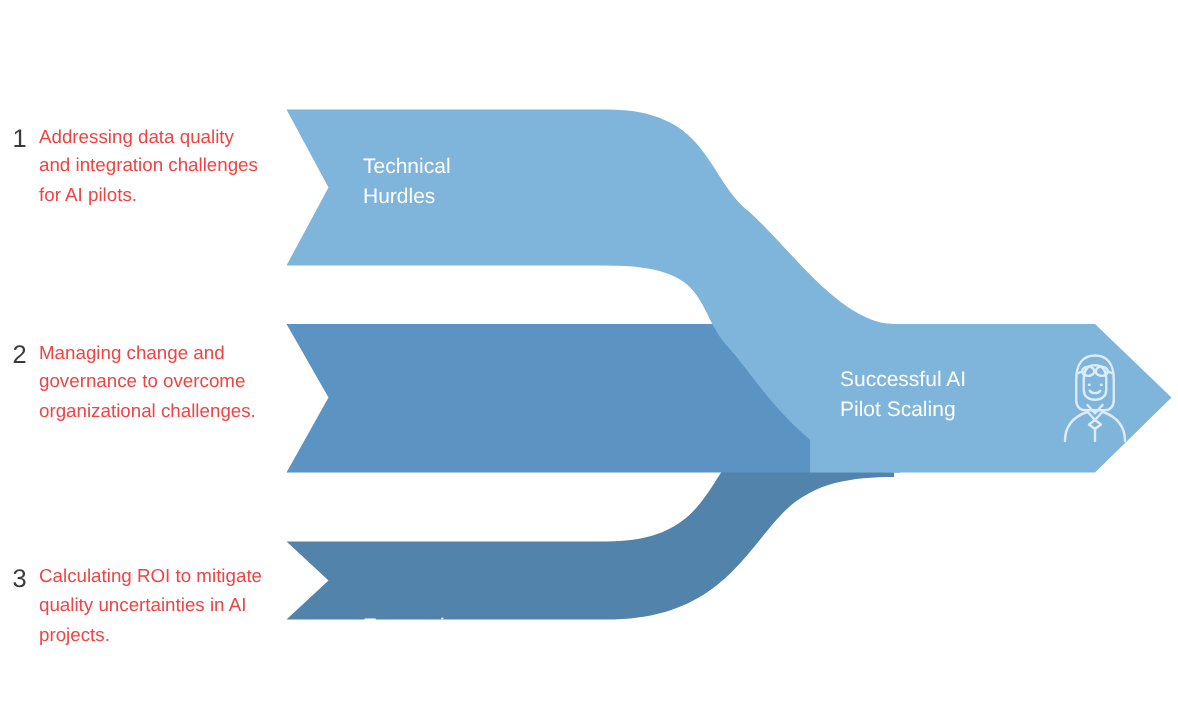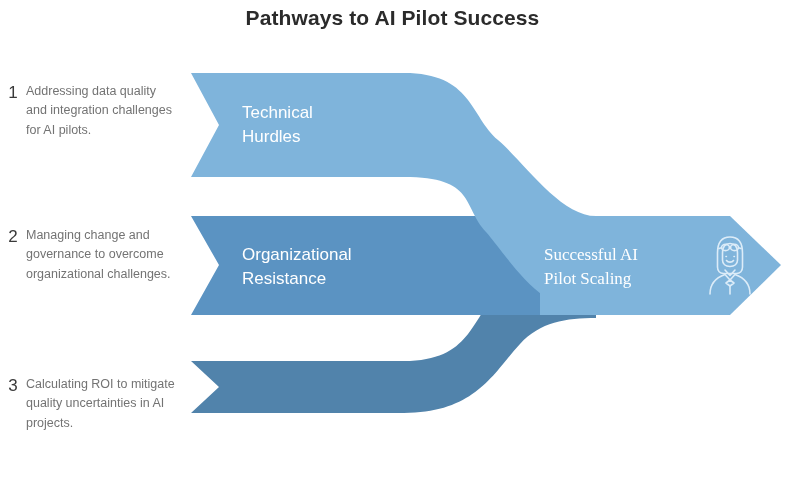--- a/index.html
+++ b/index.html
@@ -46,52 +46,51 @@
     flex: 0 0 26px;
     text-align: center;
     font-size: 17px;
     color: #3a3a3a;
     line-height: 1.35;
   }
   .desc-text {
     flex: 1 1 auto;
     font-size: 12.5px;
     line-height: 1.55;
-    color: #737373;
+    color: #ef4444;
     padding-right: 6px;
   }
 
   #ribbons {
     position: absolute;
     left: 0;
     top: 0;
   }
 
   .ribbon-label {
     position: absolute;
     color: #ffffff;
-    font-size: 17px;
+    font-size: 14px;
     line-height: 1.42;
     font-weight: 400;
     white-space: pre-line;
     pointer-events: none;
   }
 
   #avatar-icon {
     position: absolute;
     left: 702px;
     top: 233px;
   }
 </style>
 </head>
 <body>
 
 <div id="stage">
 
-  <div id="chart-title">Pathways to AI Pilot Success</div>
 
   <div class="desc-row" style="top:82px;">
     <div class="desc-num">1</div>
     <div class="desc-text">Addressing data quality and integration challenges for AI pilots.</div>
   </div>
 
   <div class="desc-row" style="top:226px;">
     <div class="desc-num">2</div>
     <div class="desc-text">Managing change and governance to overcome organizational challenges.</div>
   </div>
@@ -129,27 +128,25 @@
     <path fill="#7FB4DB" d="M 540,216
              H 730
              L 781,265
              L 730,315
              H 540 Z"></path>
   </svg>
 
   <div class="ribbon-label" style="left:242px; top:101px;">Technical
 Hurdles</div>
 
-  <div class="ribbon-label" style="left:242px; top:243px;">Organizational
-Resistance</div>
 
   <div class="ribbon-label" style="left:242px; top:408px;">Economic
 Uncertainties</div>
 
-  <div class="ribbon-label" style="left:544px; top:243px;font-family:Liberation Serif, serif;">Successful AI
+  <div class="ribbon-label" style="left:560px; top:243px;">Successful AI
 Pilot Scaling</div>
 
   <svg id="avatar-icon" width="56" height="62" viewBox="0 0 56 62">
     <g fill="none" stroke="#dcecf8" stroke-width="1.6" stroke-linecap="round" stroke-linejoin="round">
 
       <path d="M15.5,20 C15.5,9 20.5,4 28,4 C35.5,4 40.5,9 40.5,20
                L40.5,34 C40.5,38 38,40.5 34.5,40.5
                L21.5,40.5 C18,40.5 15.5,38 15.5,34 Z"></path>
 
       <path d="M20.5,20 C20.5,13.5 23.5,10.5 28,10.5

